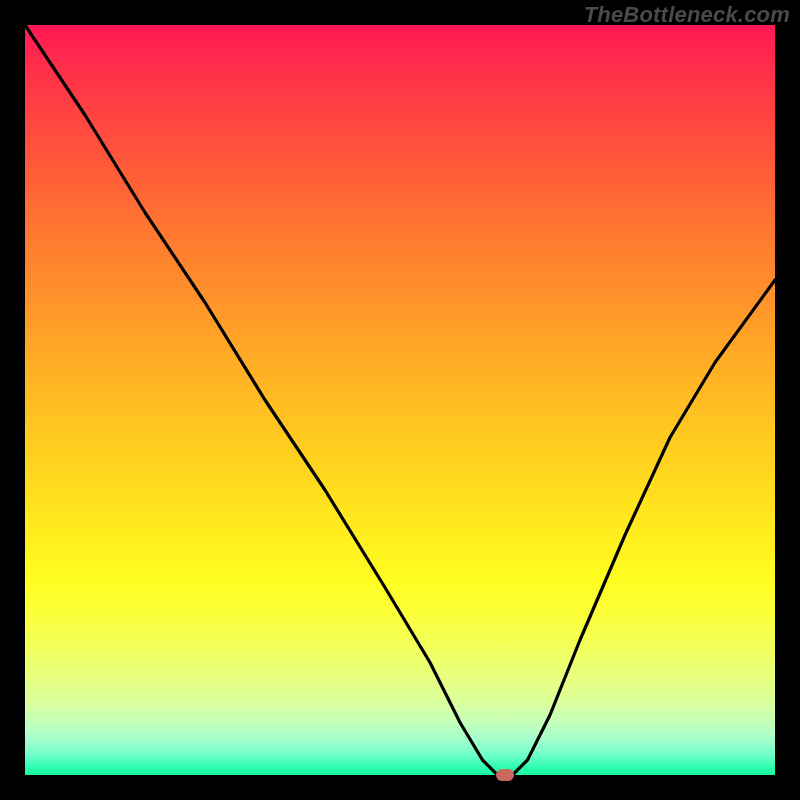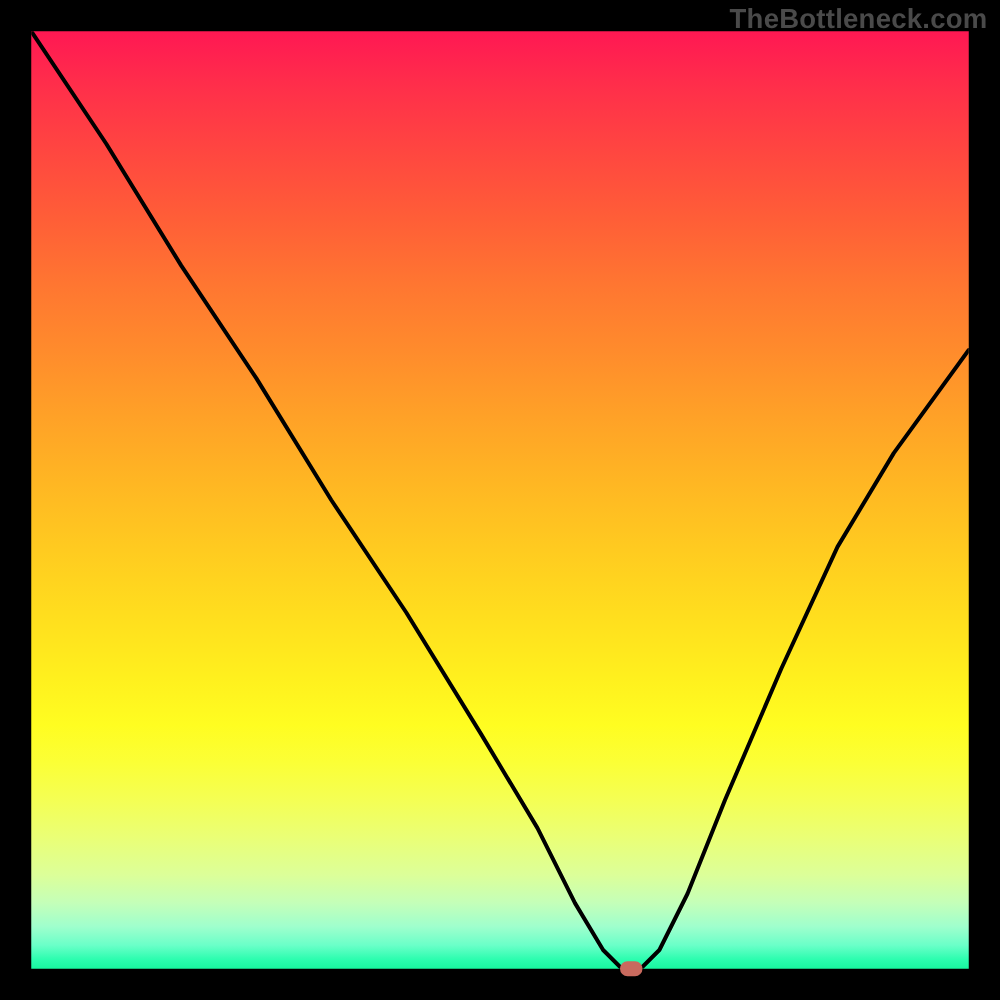--- a/index.html
+++ b/index.html
@@ -19,20 +19,21 @@
   }
   .watermark {
     position: absolute;
     top: 2px;
     right: 10px;
     color: #4a4a4a;
     font-size: 22px;
     font-weight: 600;
     letter-spacing: 0.2px;
     z-index: 10;
+    font-style: italic;
   }
   .plot {
     position: absolute;
     left: 25px;
     top: 25px;
     width: 750px;
     height: 750px;
   }
   .gradient {
     position: absolute;

